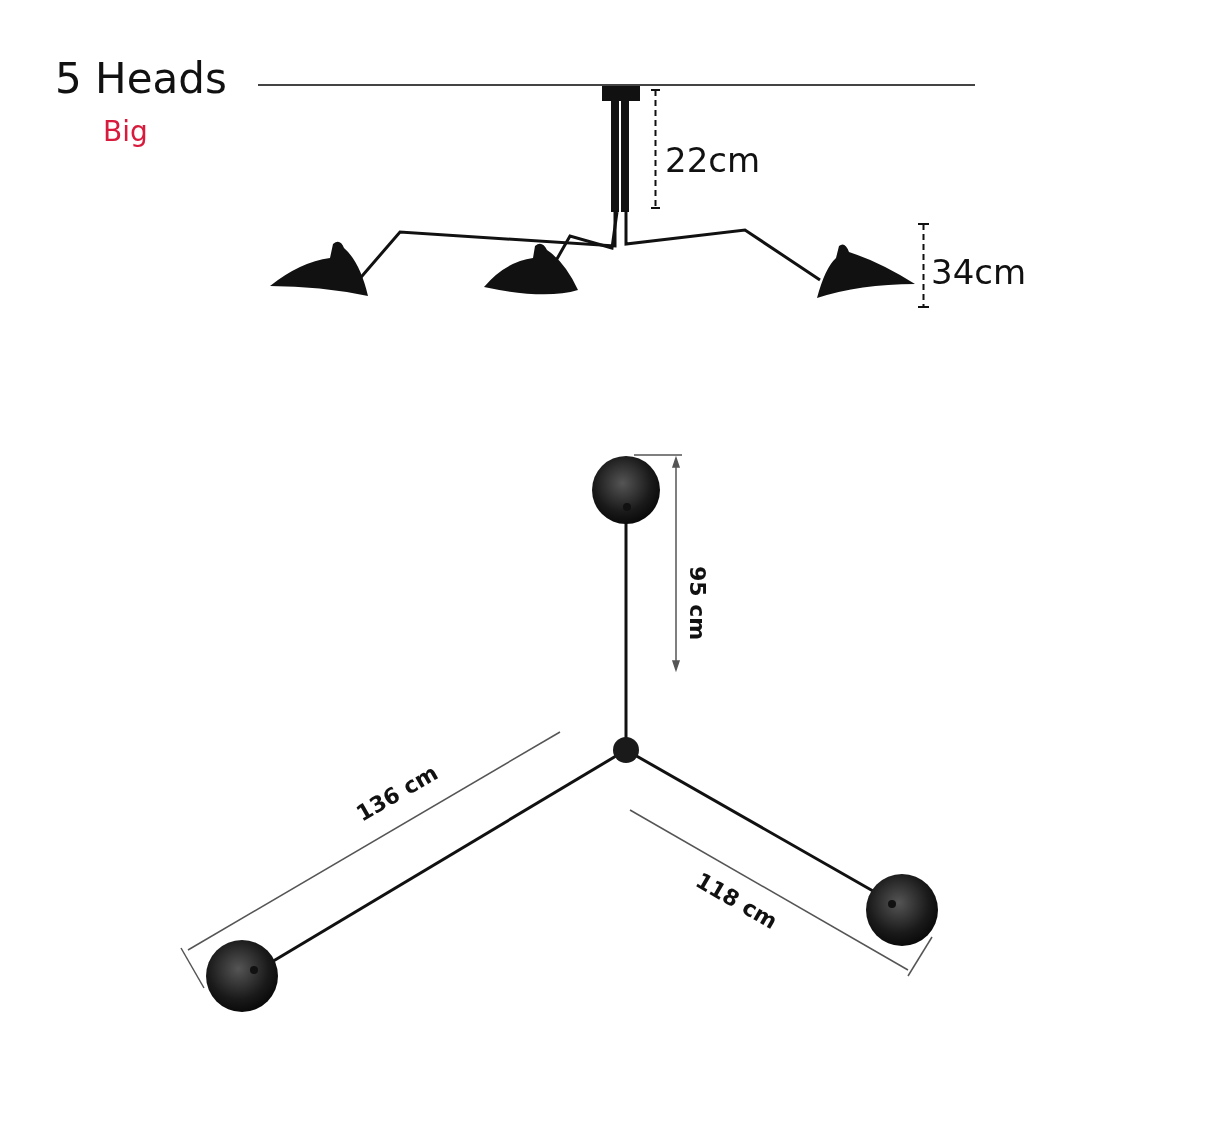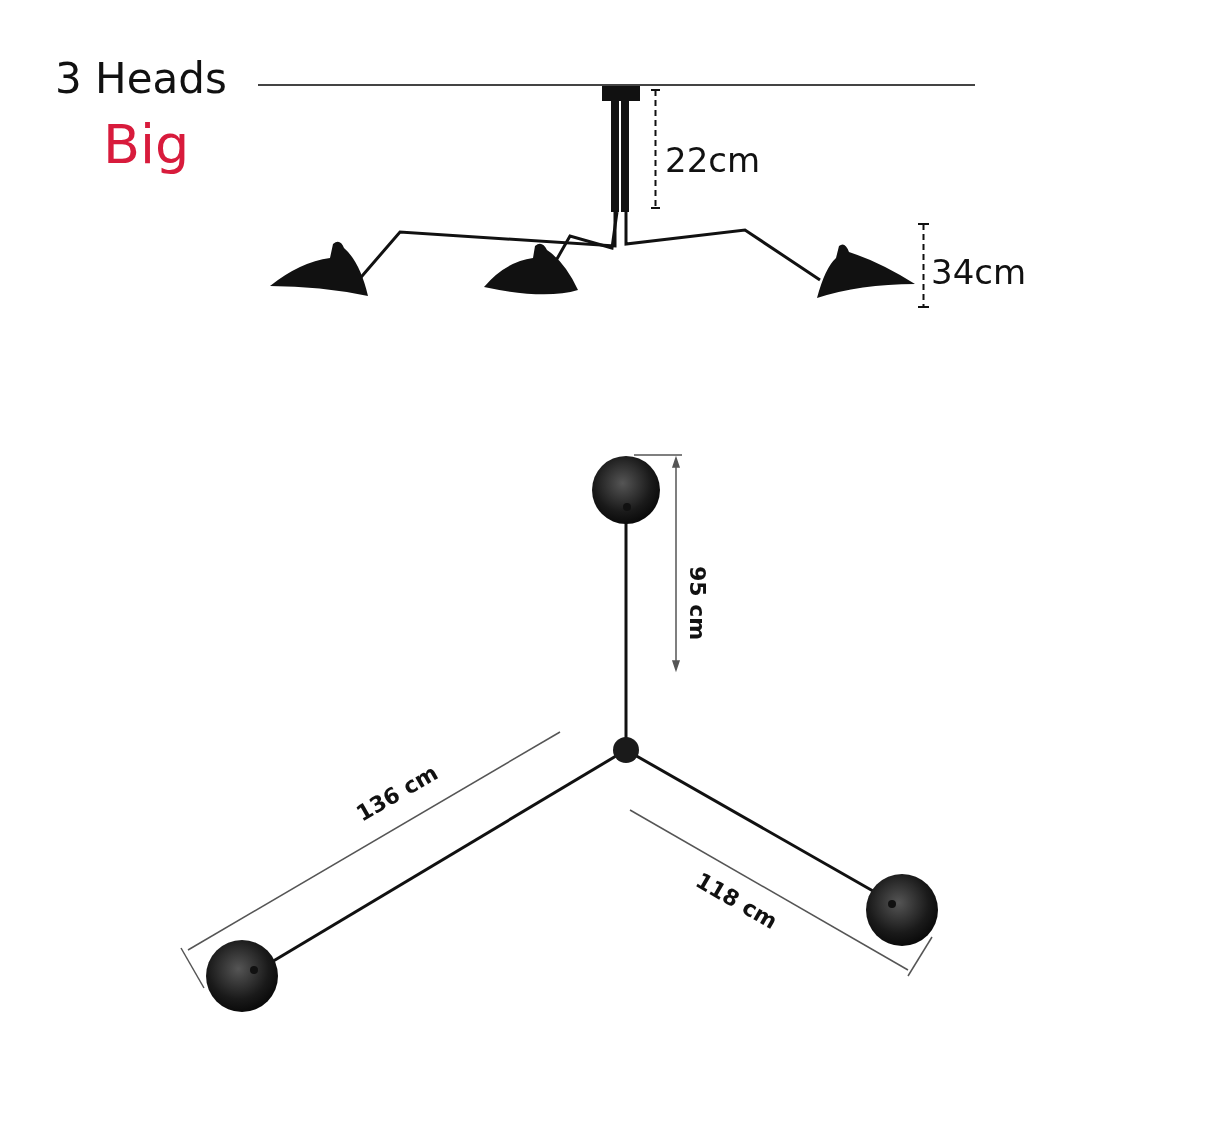--- a/index.html
+++ b/index.html
@@ -1,26 +1,26 @@
 <!DOCTYPE html>
 <html><head>
   <meta charset="utf-8">
   <style>
     html, body { margin:0; padding:0; background:#ffffff; }
     body { width:1210px; height:1138px; position:relative; overflow:hidden; font-family:"DejaVu Sans", sans-serif; }
     .title { position:absolute; left:55px; top:58px; font-size:42px; color:#111; line-height:1; font-family:"DejaVu Sans", sans-serif; }
-    .subtitle { position:absolute; left:103px; top:118px; font-size:54px; color:#d81b3c; line-height:1; font-family:"DejaVu Sans", sans-serif; }
+    .subtitle { position:absolute; left:103px; top:118px; font-size:28px; color:#d81b3c; line-height:1; font-family:"DejaVu Sans", sans-serif; }
     svg { position:absolute; left:0; top:0; }
     .dim-text { font-family:"DejaVu Sans", sans-serif; fill:#111; }
     .dim-bold { font-family:"DejaVu Sans", sans-serif; font-weight:bold; fill:#111; }
   </style>
 </head>
 <body>
 
-<div class="title">3 Heads</div>
+<div class="title">5 Heads</div>
 <div class="subtitle">Big</div>
 
 <svg width="1210" height="1138" viewBox="0 0 1210 1138">
   <defs>
     <radialGradient id="shadeGrad" cx="45%" cy="40%" r="60%">
       <stop offset="0%" stop-color="#555"></stop>
       <stop offset="70%" stop-color="#1a1a1a"></stop>
       <stop offset="100%" stop-color="#0a0a0a"></stop>
     </radialGradient>
   </defs>

